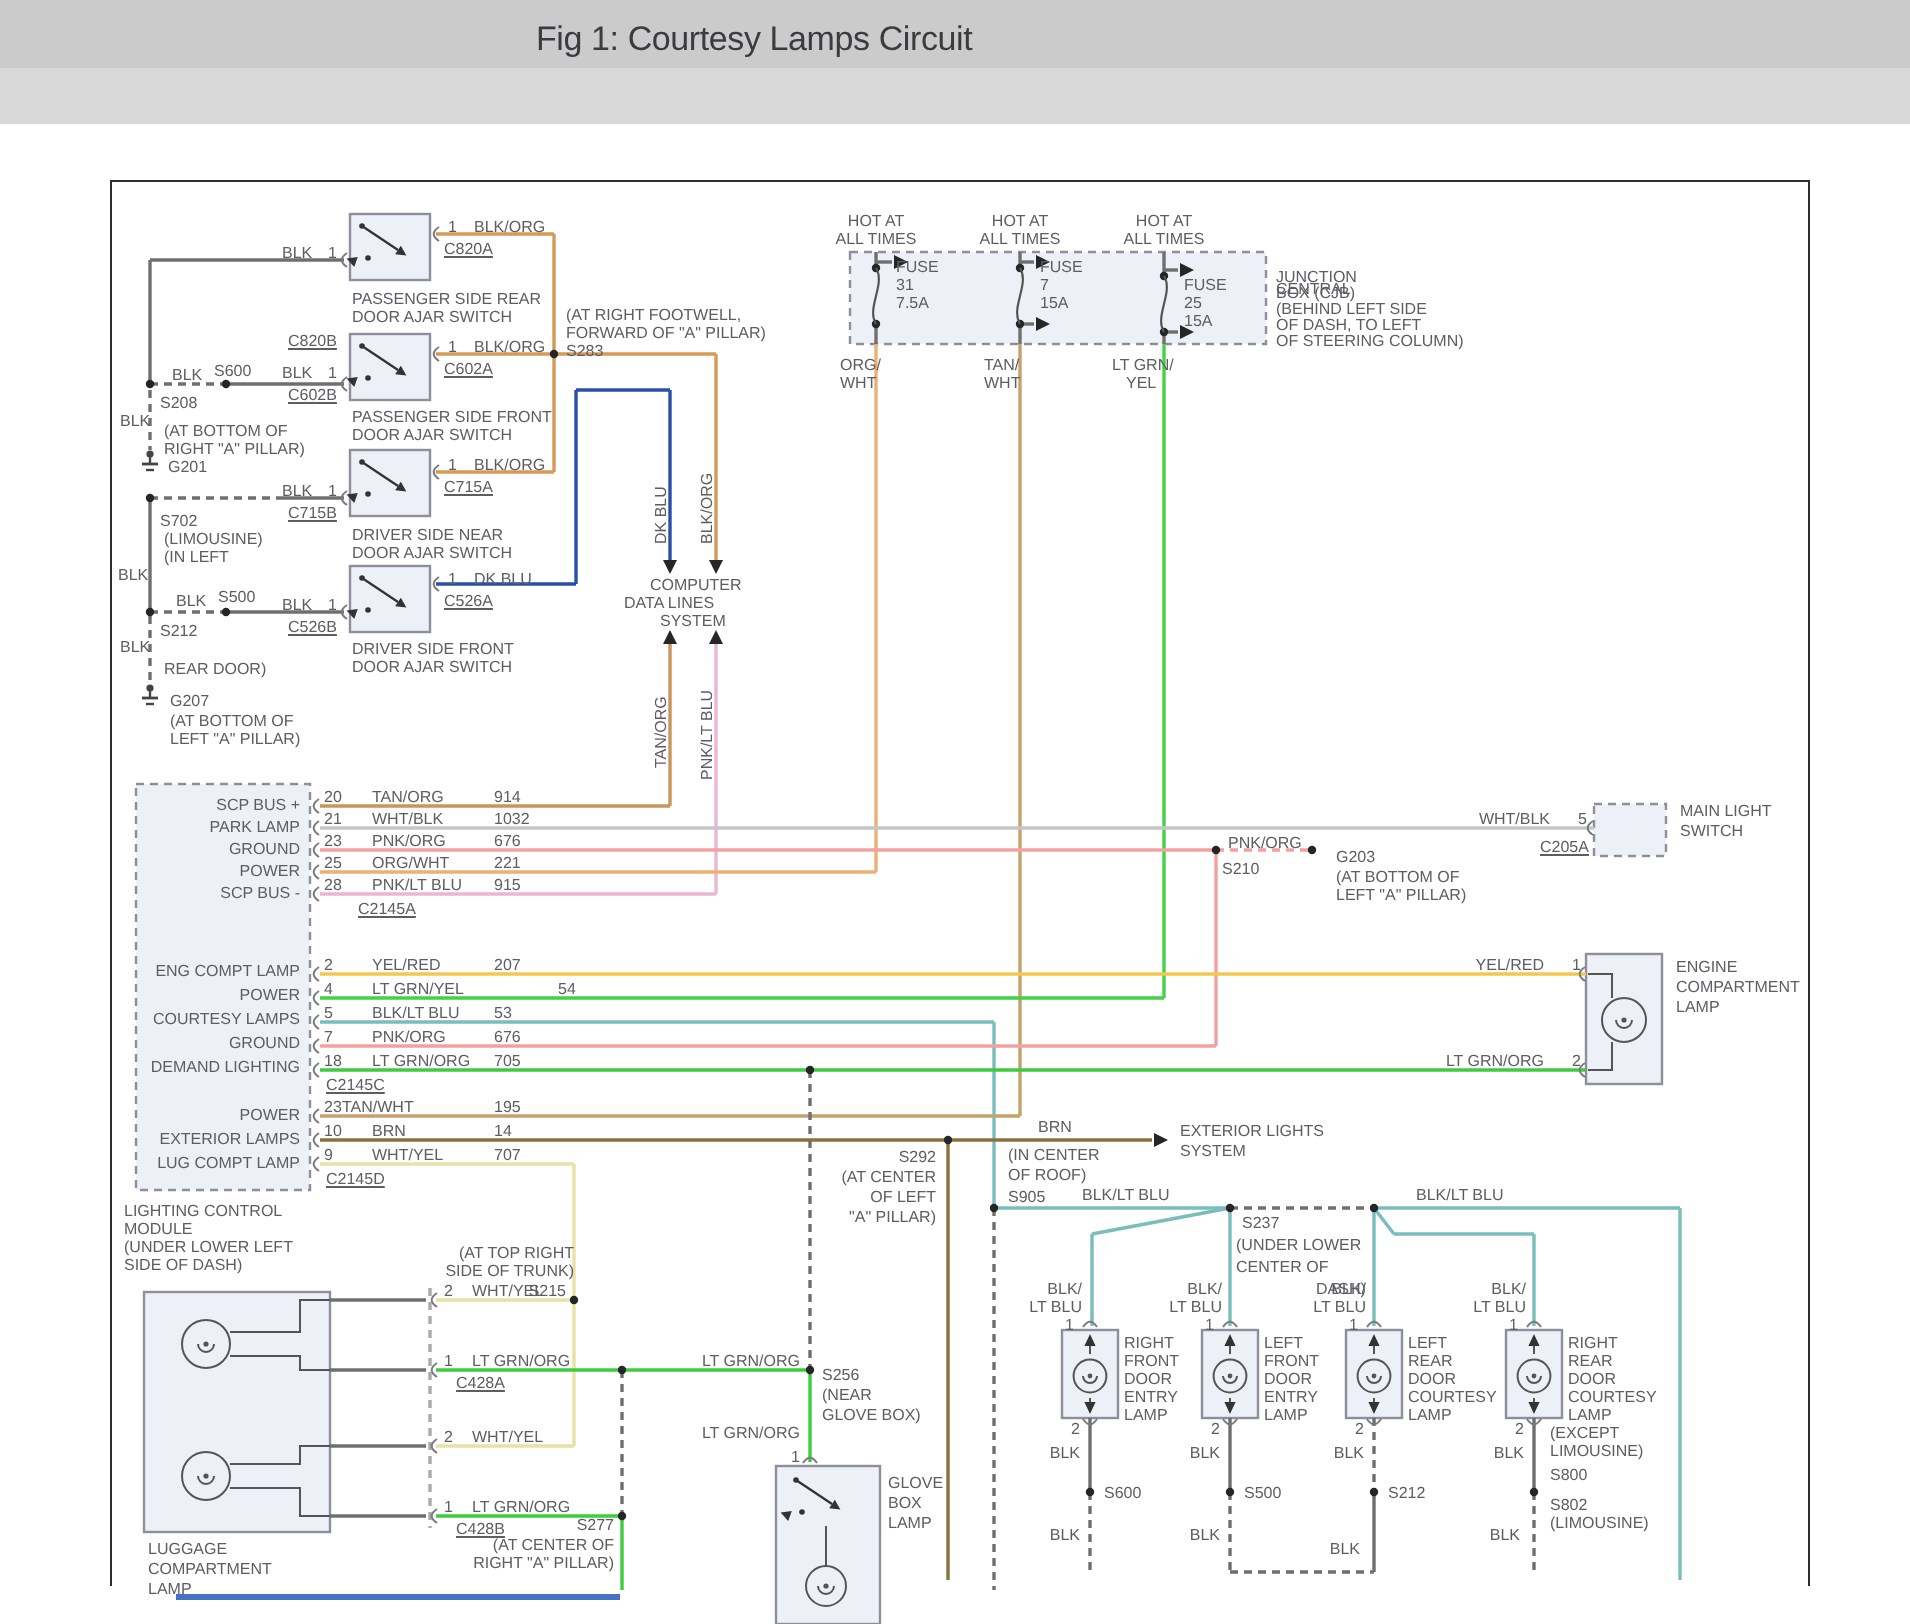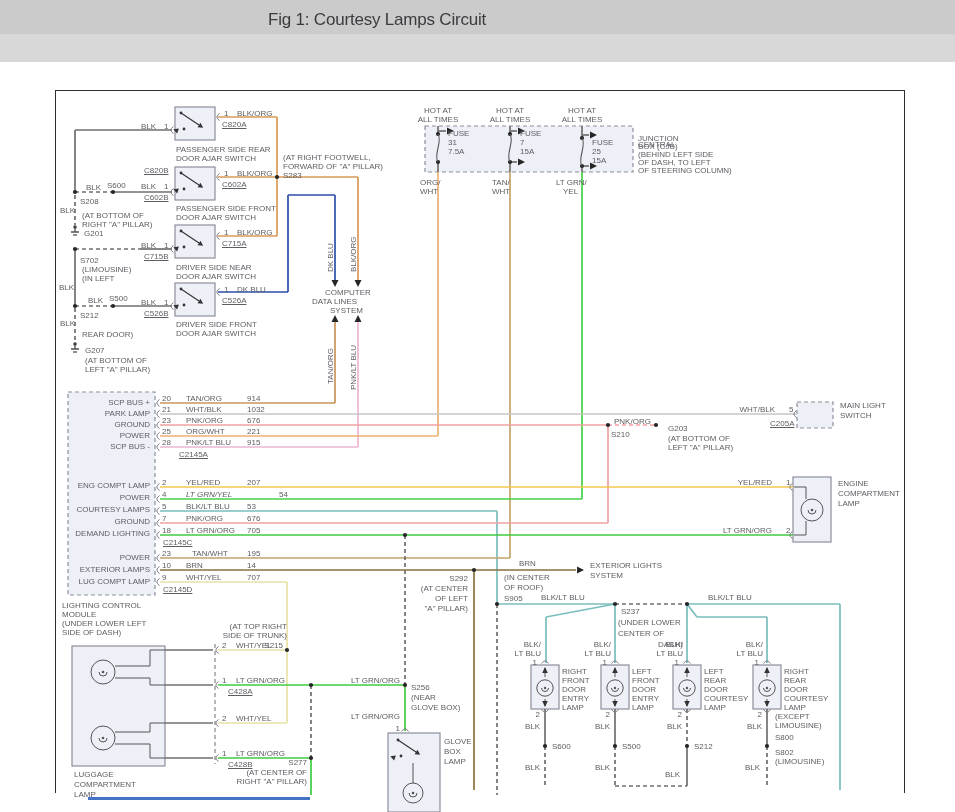--- a/index.html
+++ b/index.html
@@ -404,34 +404,34 @@
       <div class="lbl" style="left: 186px; top: 427px;">ORG/WHT</div>
       <div class="lbl" style="left: 247px; top: 427px;">221</div>
       <div class="lbl" style="left: 162px; top: 438px;">28</div>
       <div class="lbl" style="left: 186px; top: 438px;">PNK/LT BLU</div>
       <div class="lbl" style="left: 247px; top: 438px;">915</div>
       <div class="lbl u" style="left: 163px; top: 450px; margin-left: 16px;">C2145A</div>
       <div class="lbl" style="left: 162px; top: 478px;">2</div>
       <div class="lbl" style="left: 186px; top: 478px;">YEL/RED</div>
       <div class="lbl" style="left: 247px; top: 478px;">207</div>
       <div class="lbl" style="left: 162px; top: 490px;">4</div>
-      <div class="lbl" style="left: 186px; top: 490px; font-style: italic;">LT GRN/YEL</div>
+      <div class="lbl" style="left: 186px; top: 490px;">LT GRN/YEL</div>
       <div class="lbl" style="left: 247px; top: 490px; padding-left: 32px;">54</div>
       <div class="lbl" style="left: 162px; top: 502px;">5</div>
       <div class="lbl" style="left: 186px; top: 502px;">BLK/LT BLU</div>
       <div class="lbl" style="left: 247px; top: 502px;">53</div>
       <div class="lbl" style="left: 162px; top: 514px;">7</div>
       <div class="lbl" style="left: 186px; top: 514px;">PNK/ORG</div>
       <div class="lbl" style="left: 247px; top: 514px;">676</div>
       <div class="lbl" style="left: 162px; top: 526px;">18</div>
       <div class="lbl" style="left: 186px; top: 526px;">LT GRN/ORG</div>
       <div class="lbl" style="left: 247px; top: 526px;">705</div>
       <div class="lbl u" style="left: 163px; top: 538px;">C2145C</div>
       <div class="lbl" style="left: 162px; top: 549px;">23</div>
-      <div class="lbl" style="left: 192px; top: 549px;">TAN/WHT</div>
+      <div class="lbl" style="left: 171px; top: 549px;">TAN/WHT</div>
       <div class="lbl" style="left: 247px; top: 549px;">195</div>
       <div class="lbl" style="left: 162px; top: 561px;">10</div>
       <div class="lbl" style="left: 186px; top: 561px;">BRN</div>
       <div class="lbl" style="left: 247px; top: 561px;">14</div>
       <div class="lbl" style="left: 162px; top: 573px;">9</div>
       <div class="lbl" style="left: 186px; top: 573px;">WHT/YEL</div>
       <div class="lbl" style="left: 247px; top: 573px;">707</div>
       <div class="lbl u" style="left: 163px; top: 585px;">C2145D</div>
       <div class="lbl" style="left: 62px; top: 601px;">LIGHTING CONTROL</div>
       <div class="lbl" style="left: 62px; top: 610px;">MODULE</div>

